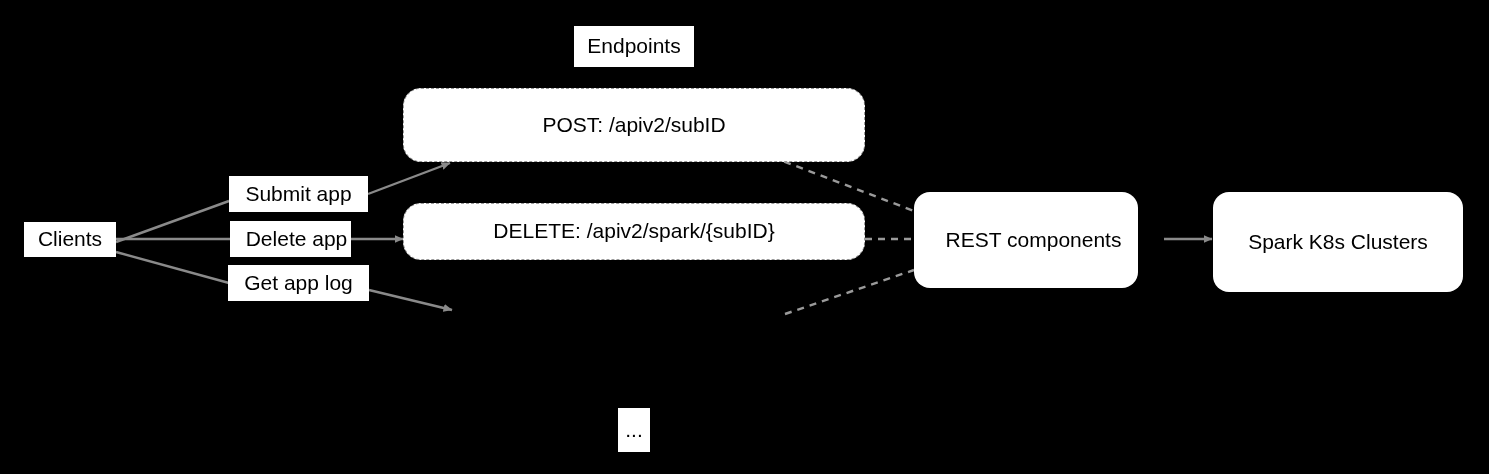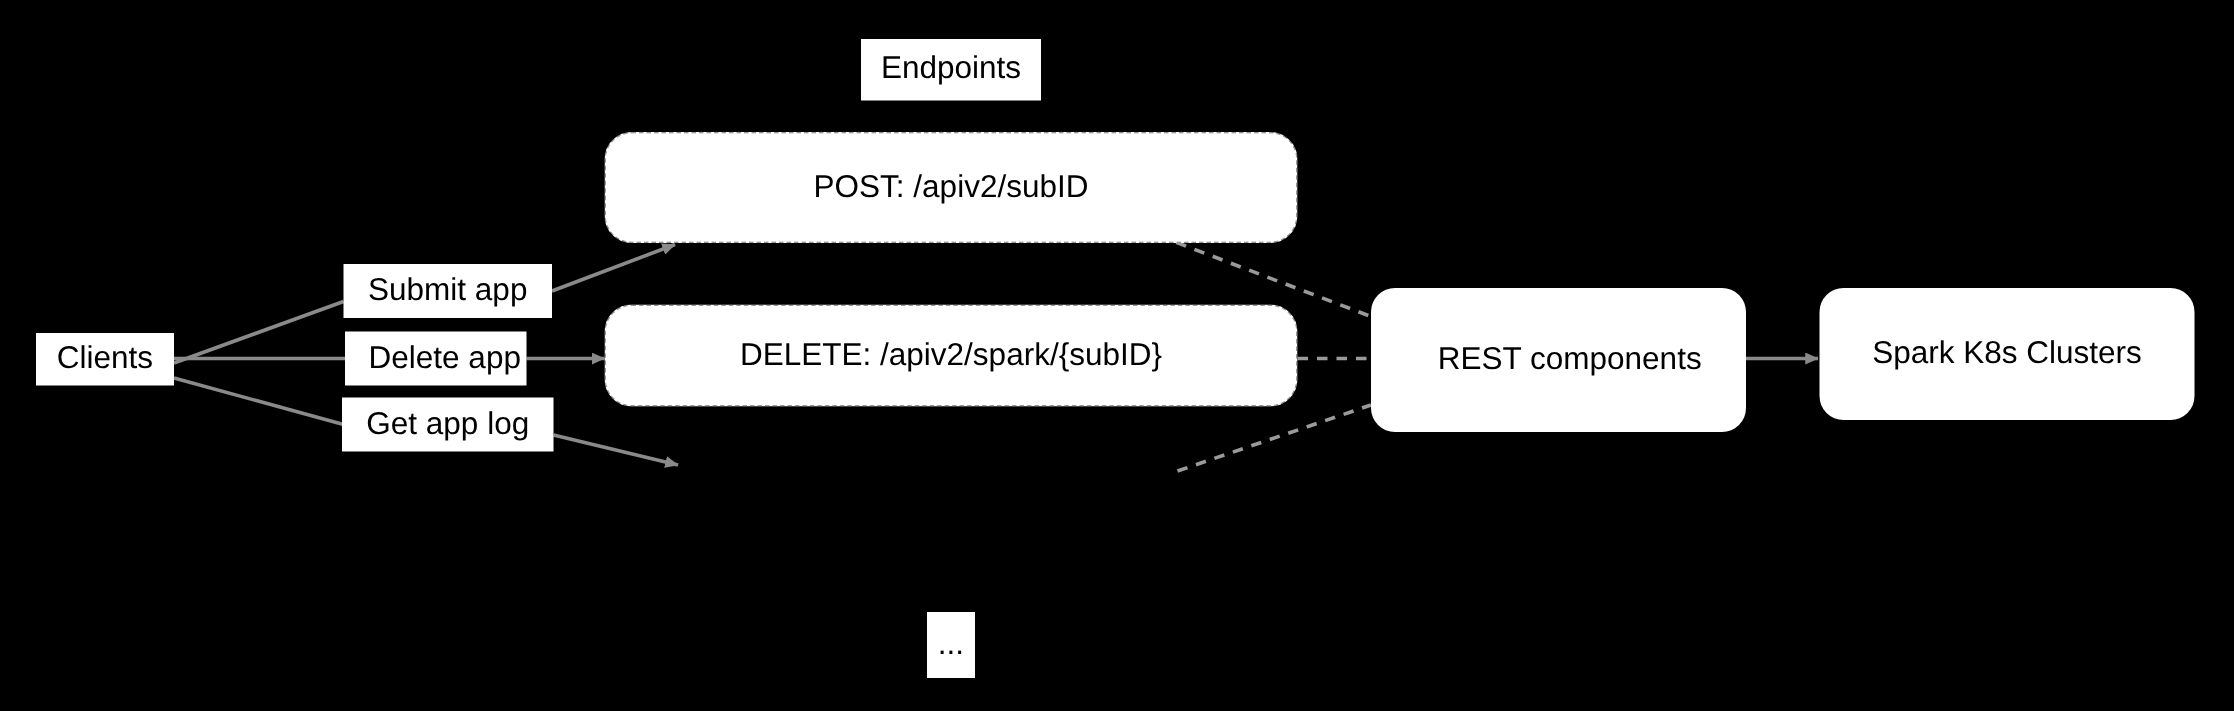--- a/index.html
+++ b/index.html
@@ -104,30 +104,30 @@
   </div>
 
   <div class="node plain t-label" style="left:228px; top:265px; width:141px; height:36px;">
     <span>Get app log</span>
   </div>
 
   <div class="node card t-card" style="left:403px; top:88px; width:462px; height:74px;">
     <span>POST: /apiv2/subID</span>
   </div>
 
-  <div class="node card t-card" style="left:403px; top:203px; width:462px; height:68px;">
+  <div class="node card t-card" style="left:403px; top:203px; width:462px; height:57px;">
     <span>DELETE: /apiv2/spark/{subID}</span>
   </div>
 
 
   <div class="node plain t-ellipsis" style="left:618px; top:408px; width:32px; height:44px;">
     <span>...</span>
   </div>
 
-  <div class="node component t-node" style="left:914px; top:192px; width:250px; height:96px;padding-left:15px;">
+  <div class="node component t-node" style="left:914px; top:192px; width:224px; height:96px;padding-left:15px;">
     <span>REST components</span>
   </div>
 
-  <div class="node component t-node" style="left:1213px; top:192px; width:250px; height:88px;">
+  <div class="node component t-node" style="left:1213px; top:192px; width:250px; height:100px;">
     <span>Spark K8s Clusters</span>
   </div>
 
 </div>
 
 </body></html>

